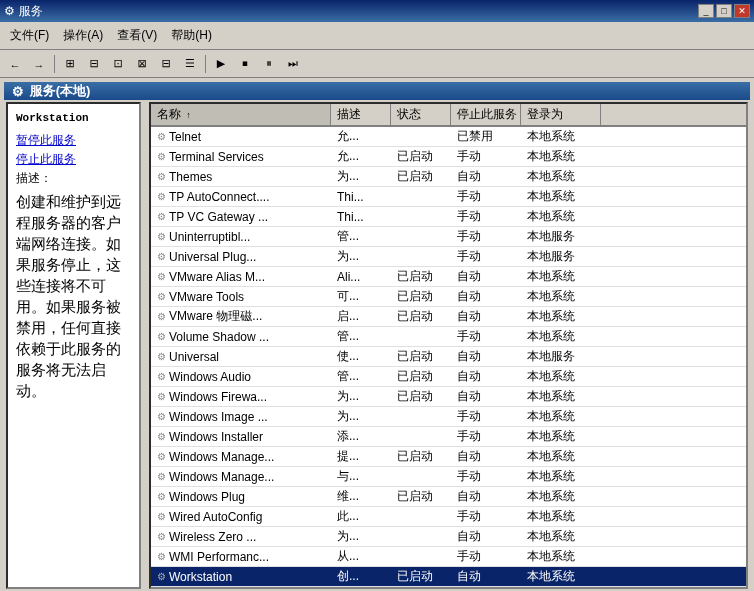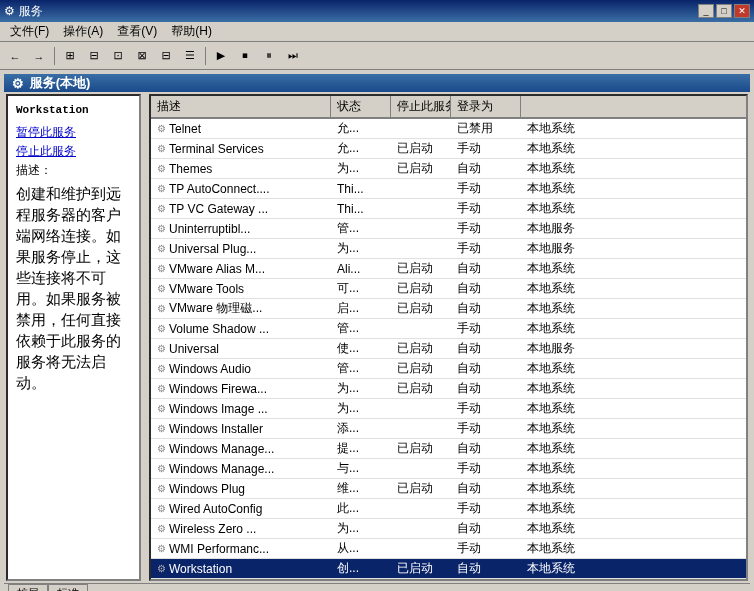--- a/index.html
+++ b/index.html
@@ -43,21 +43,21 @@
       font-size: 9px;
       cursor: pointer;
       color: #000;
     }
     .title-btn.close { background: #c0392b; color: white; }
 
     
     .menu-bar {
       background: #d4d0c8;
       border-bottom: 1px solid #808080;
-      height: 20px;
+      height: 28px;
       display: flex;
       align-items: center;
       padding: 0 4px;
       gap: 2px;
     }
     .menu-item {
       padding: 2px 6px;
       cursor: pointer;
       font-size: 12px;
     }
@@ -291,20 +291,21 @@
 
         <div class="description-title">描述：</div>
         <div class="description-text">创建和维护到远程服务器的客户端网络连接。如果服务停止，这些连接将不可用。如果服务被禁用，任何直接依赖于此服务的服务将无法启动。</div>
       </div>
     </div>
 
     <div class="right-panel">
 
       <div class="services-table">
         <div class="table-header">
+          <div class="th sorted">名称 <span class="sort-arrow">↑</span></div>
           <div class="th">描述</div>
           <div class="th">状态</div>
           <div class="th">停止此服务</div>
           <div class="th">登录为</div>
         </div>
 
         <div id="table-body">
             <div class="table-row">
     <div class="td">
       <span class="service-icon">⚙</span>

